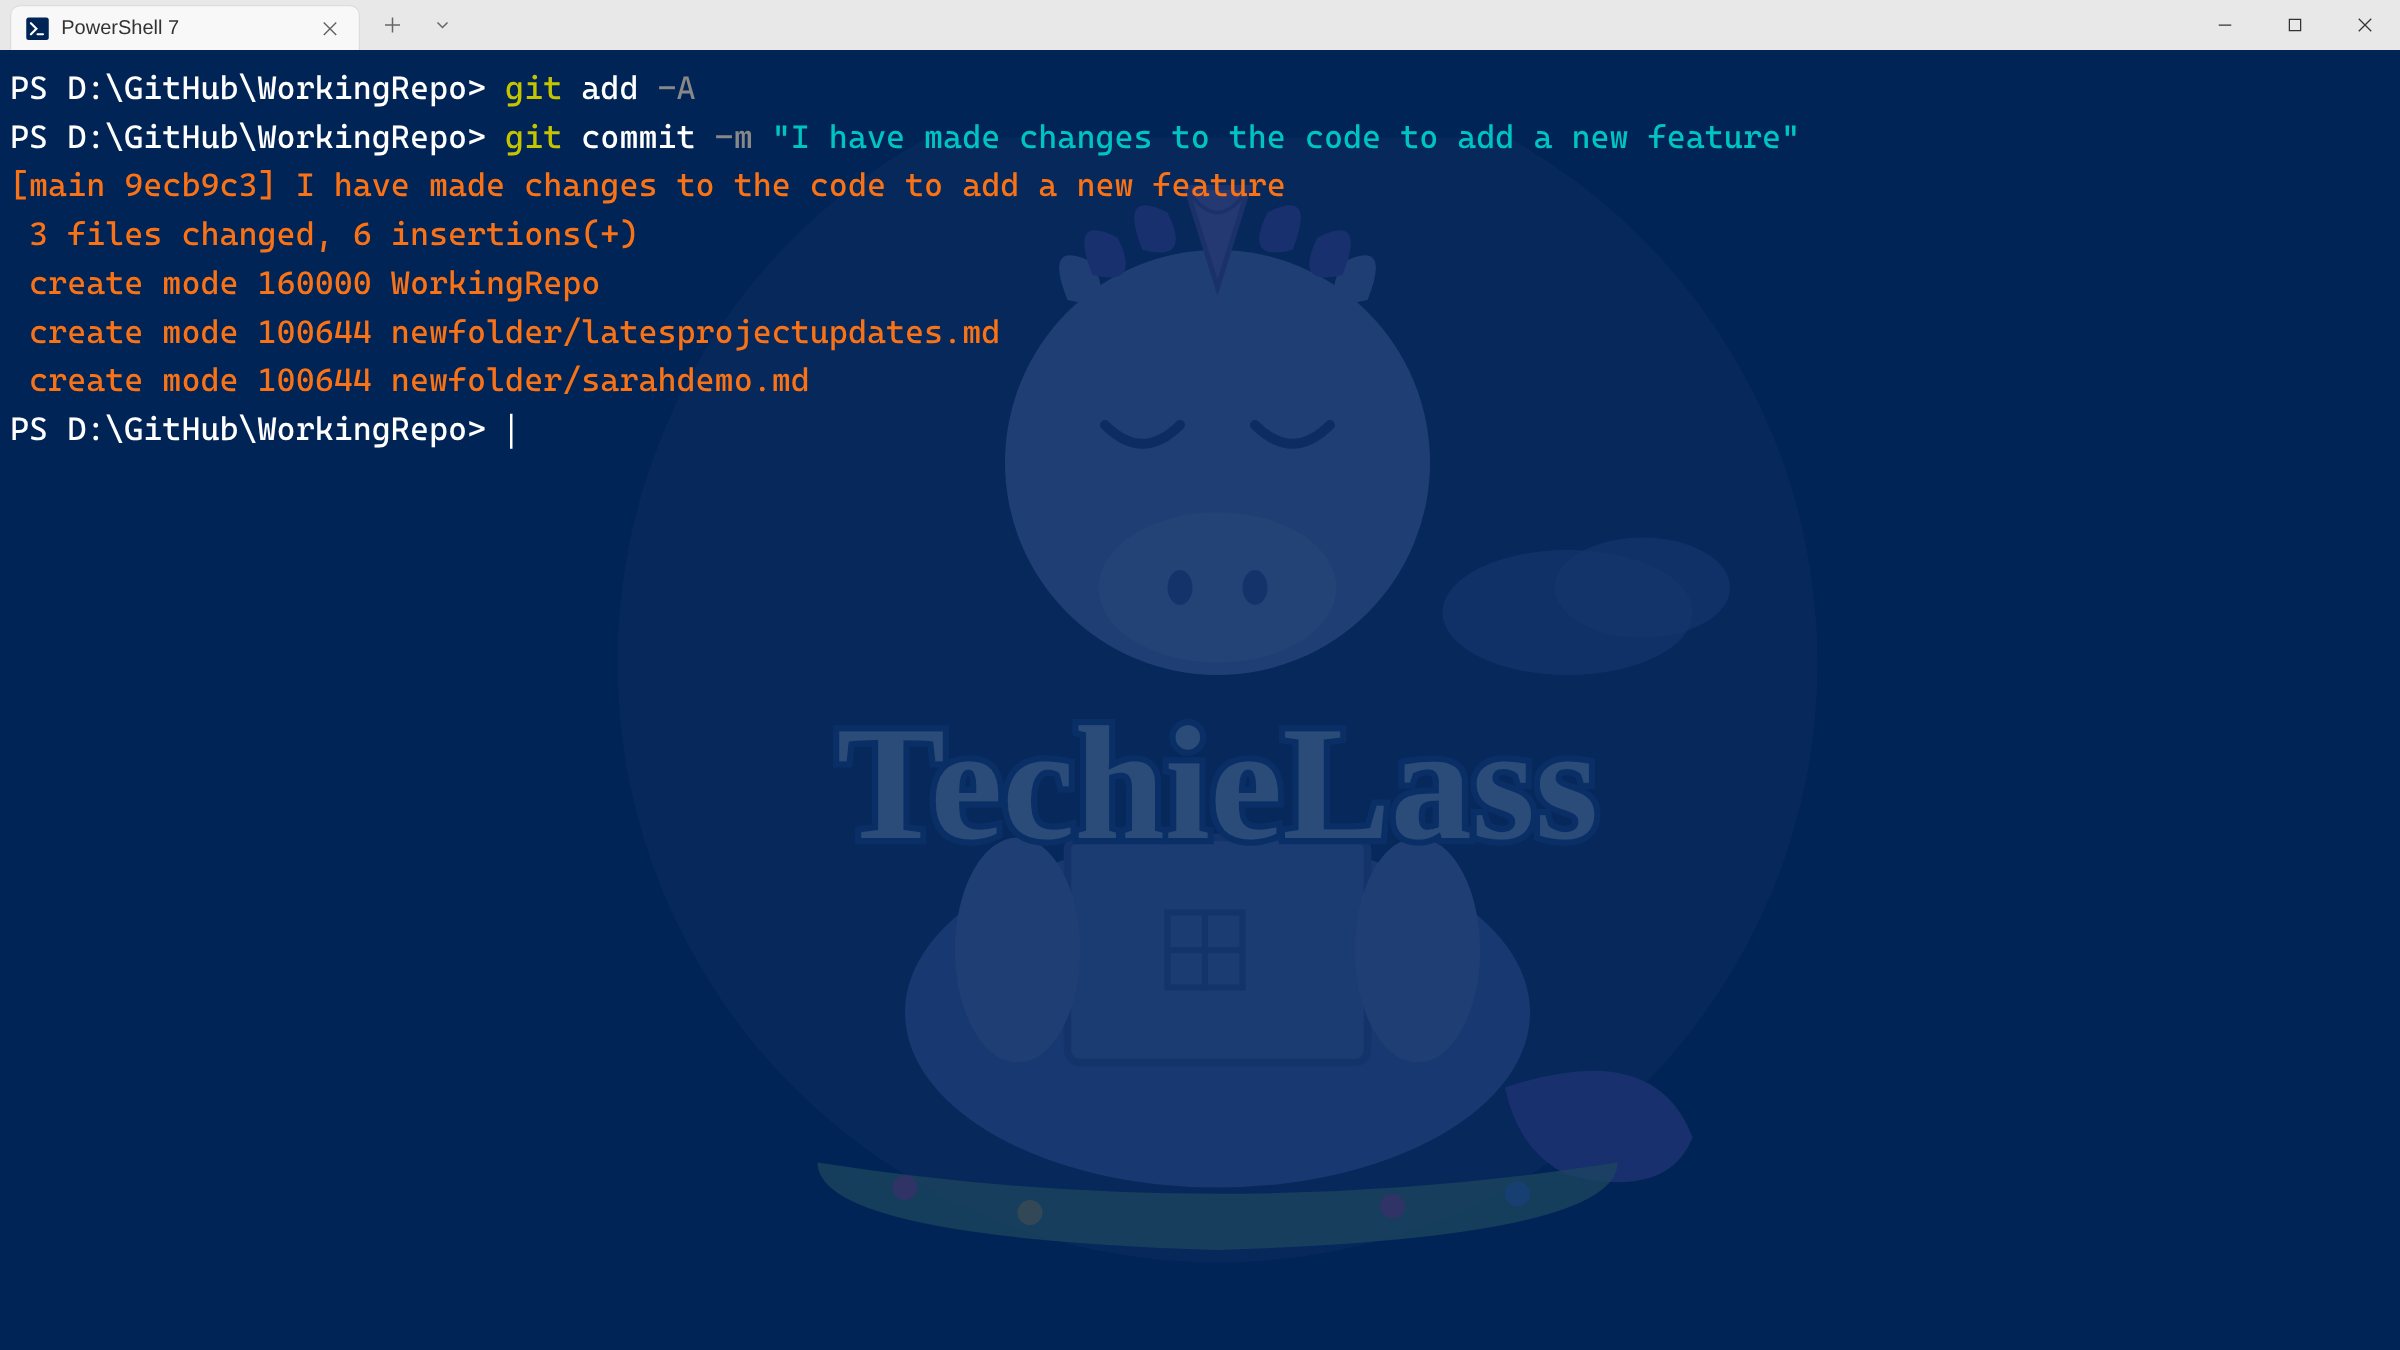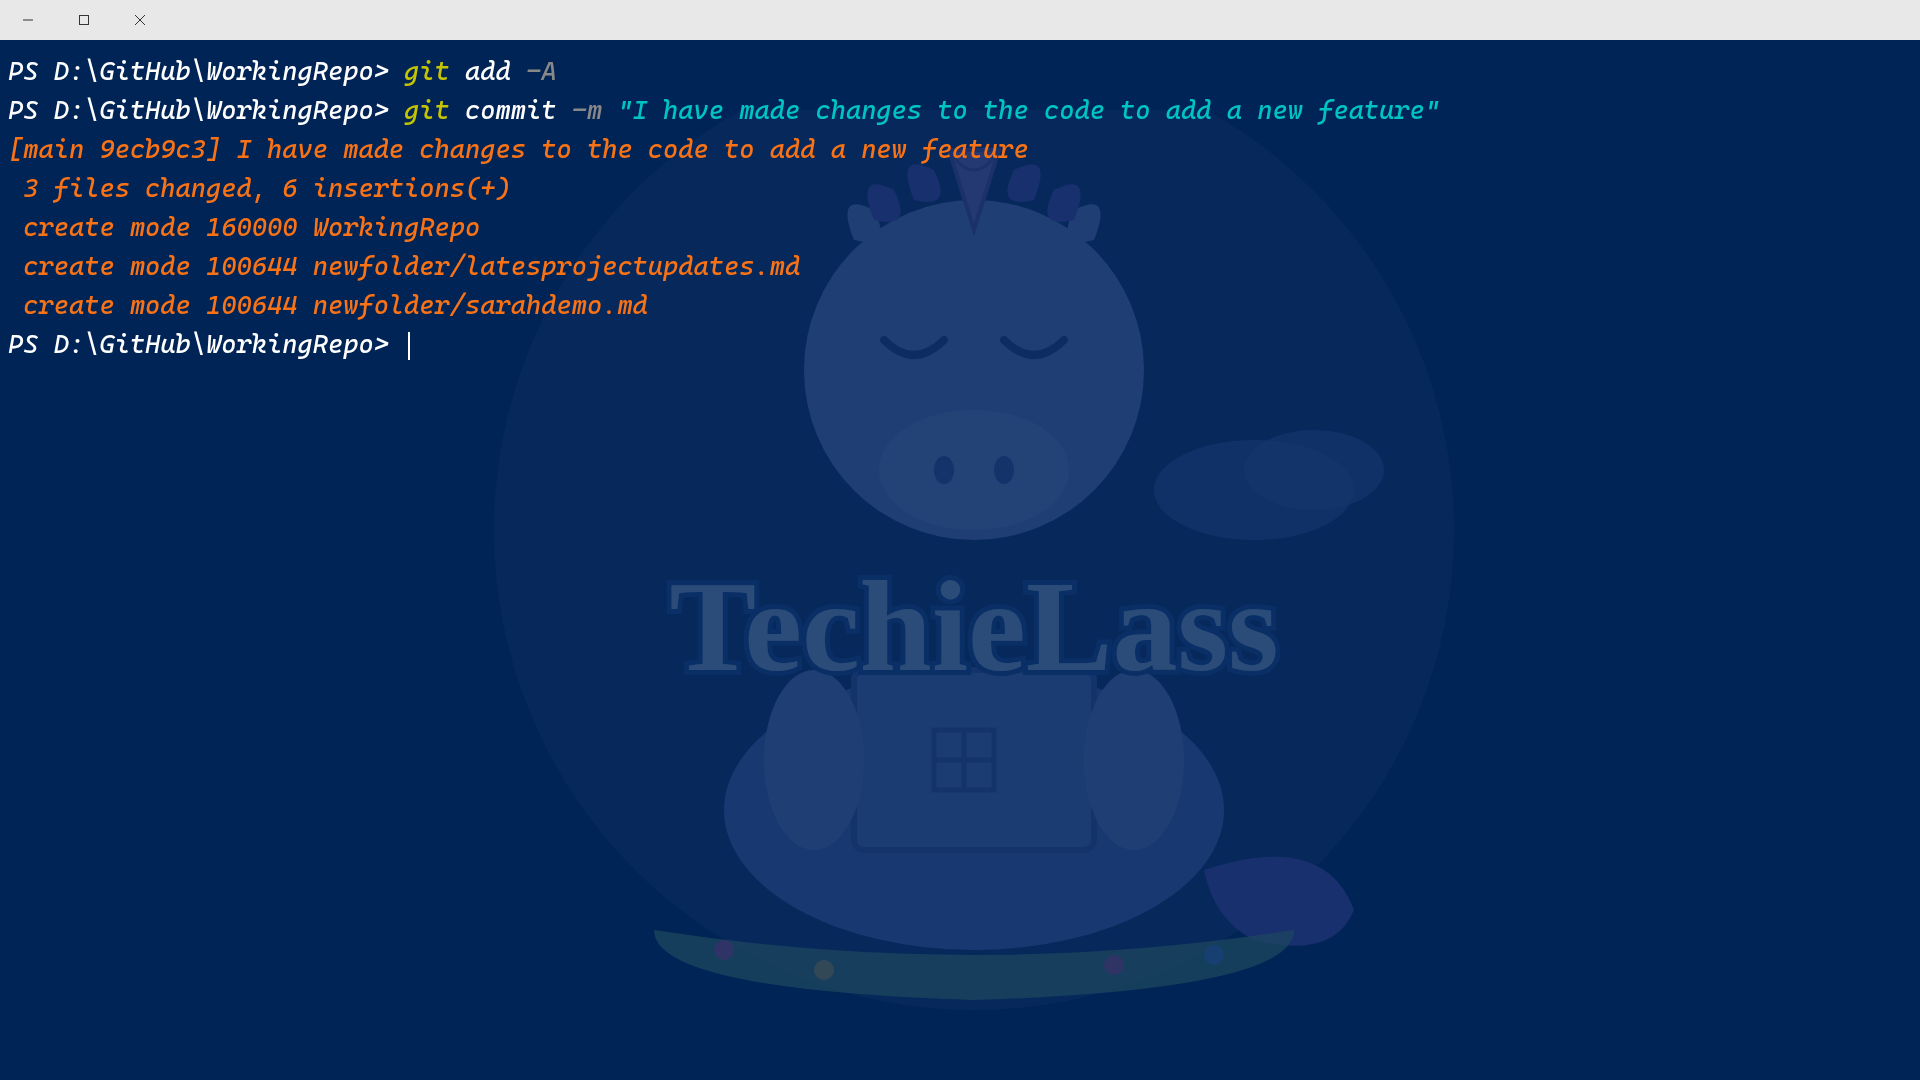--- a/index.html
+++ b/index.html
@@ -117,21 +117,20 @@
       justify-content: center;
       opacity: 0.22;
       pointer-events: none;
       margin-left: 28px;
     }
     .terminal-content {
       position: relative;
       z-index: 1;
       white-space: pre;
       color: #ffffff;
-      font-style: italic;
     }
     .prompt { color: #ffffff; }
     .cmd-git { color: #c4c400; }
     .cmd-sub { color: #ffffff; }
     .cmd-flag { color: #888888; }
     .cmd-str { color: #00c4c4; }
     .output { color: #f97316; }
     .cursor {
       display: inline-block;
       width: 2px;
@@ -145,20 +144,48 @@
       50% { opacity: 0; }
     }
     .line {
       display: block;
     }
   </style>
 </head>
 <body>
 
 <div class="title-bar">
+  <div class="title-bar-left">
+    <div class="tab">
+      <div class="tab-icon">
+        <svg width="14" height="14" viewBox="0 0 16 16">
+          <path d="M2 3 L7 8 L2 13" stroke="white" stroke-width="2" fill="none" stroke-linecap="round"></path>
+          <path d="M8 13 L13 13" stroke="white" stroke-width="2" stroke-linecap="round"></path>
+        </svg>
+      </div>
+      <span class="tab-title">PowerShell 7</span>
+      <div class="tab-close">
+        <svg width="12" height="12" viewBox="0 0 12 12">
+          <path d="M1 1 L11 11 M11 1 L1 11" stroke="currentColor" stroke-width="1.2"></path>
+        </svg>
+      </div>
+    </div>
+    <div class="tab-actions">
+      <div class="tab-action-btn">
+        <svg width="14" height="14" viewBox="0 0 14 14">
+          <path d="M7 1 L7 13 M1 7 L13 7" stroke="currentColor" stroke-width="1.2"></path>
+        </svg>
+      </div>
+      <div class="tab-action-btn">
+        <svg width="12" height="12" viewBox="0 0 12 12">
+          <path d="M2 4 L6 8 L10 4" stroke="currentColor" stroke-width="1.2" fill="none"></path>
+        </svg>
+      </div>
+    </div>
+  </div>
   <div class="window-controls">
     <div class="window-btn">
       <svg width="12" height="12" viewBox="0 0 12 12">
         <path d="M1 6 L11 6" stroke="currentColor" stroke-width="1"></path>
       </svg>
     </div>
     <div class="window-btn">
       <svg width="12" height="12" viewBox="0 0 12 12">
         <rect x="1.5" y="1.5" width="9" height="9" stroke="currentColor" stroke-width="1" fill="none"></rect>
       </svg>

